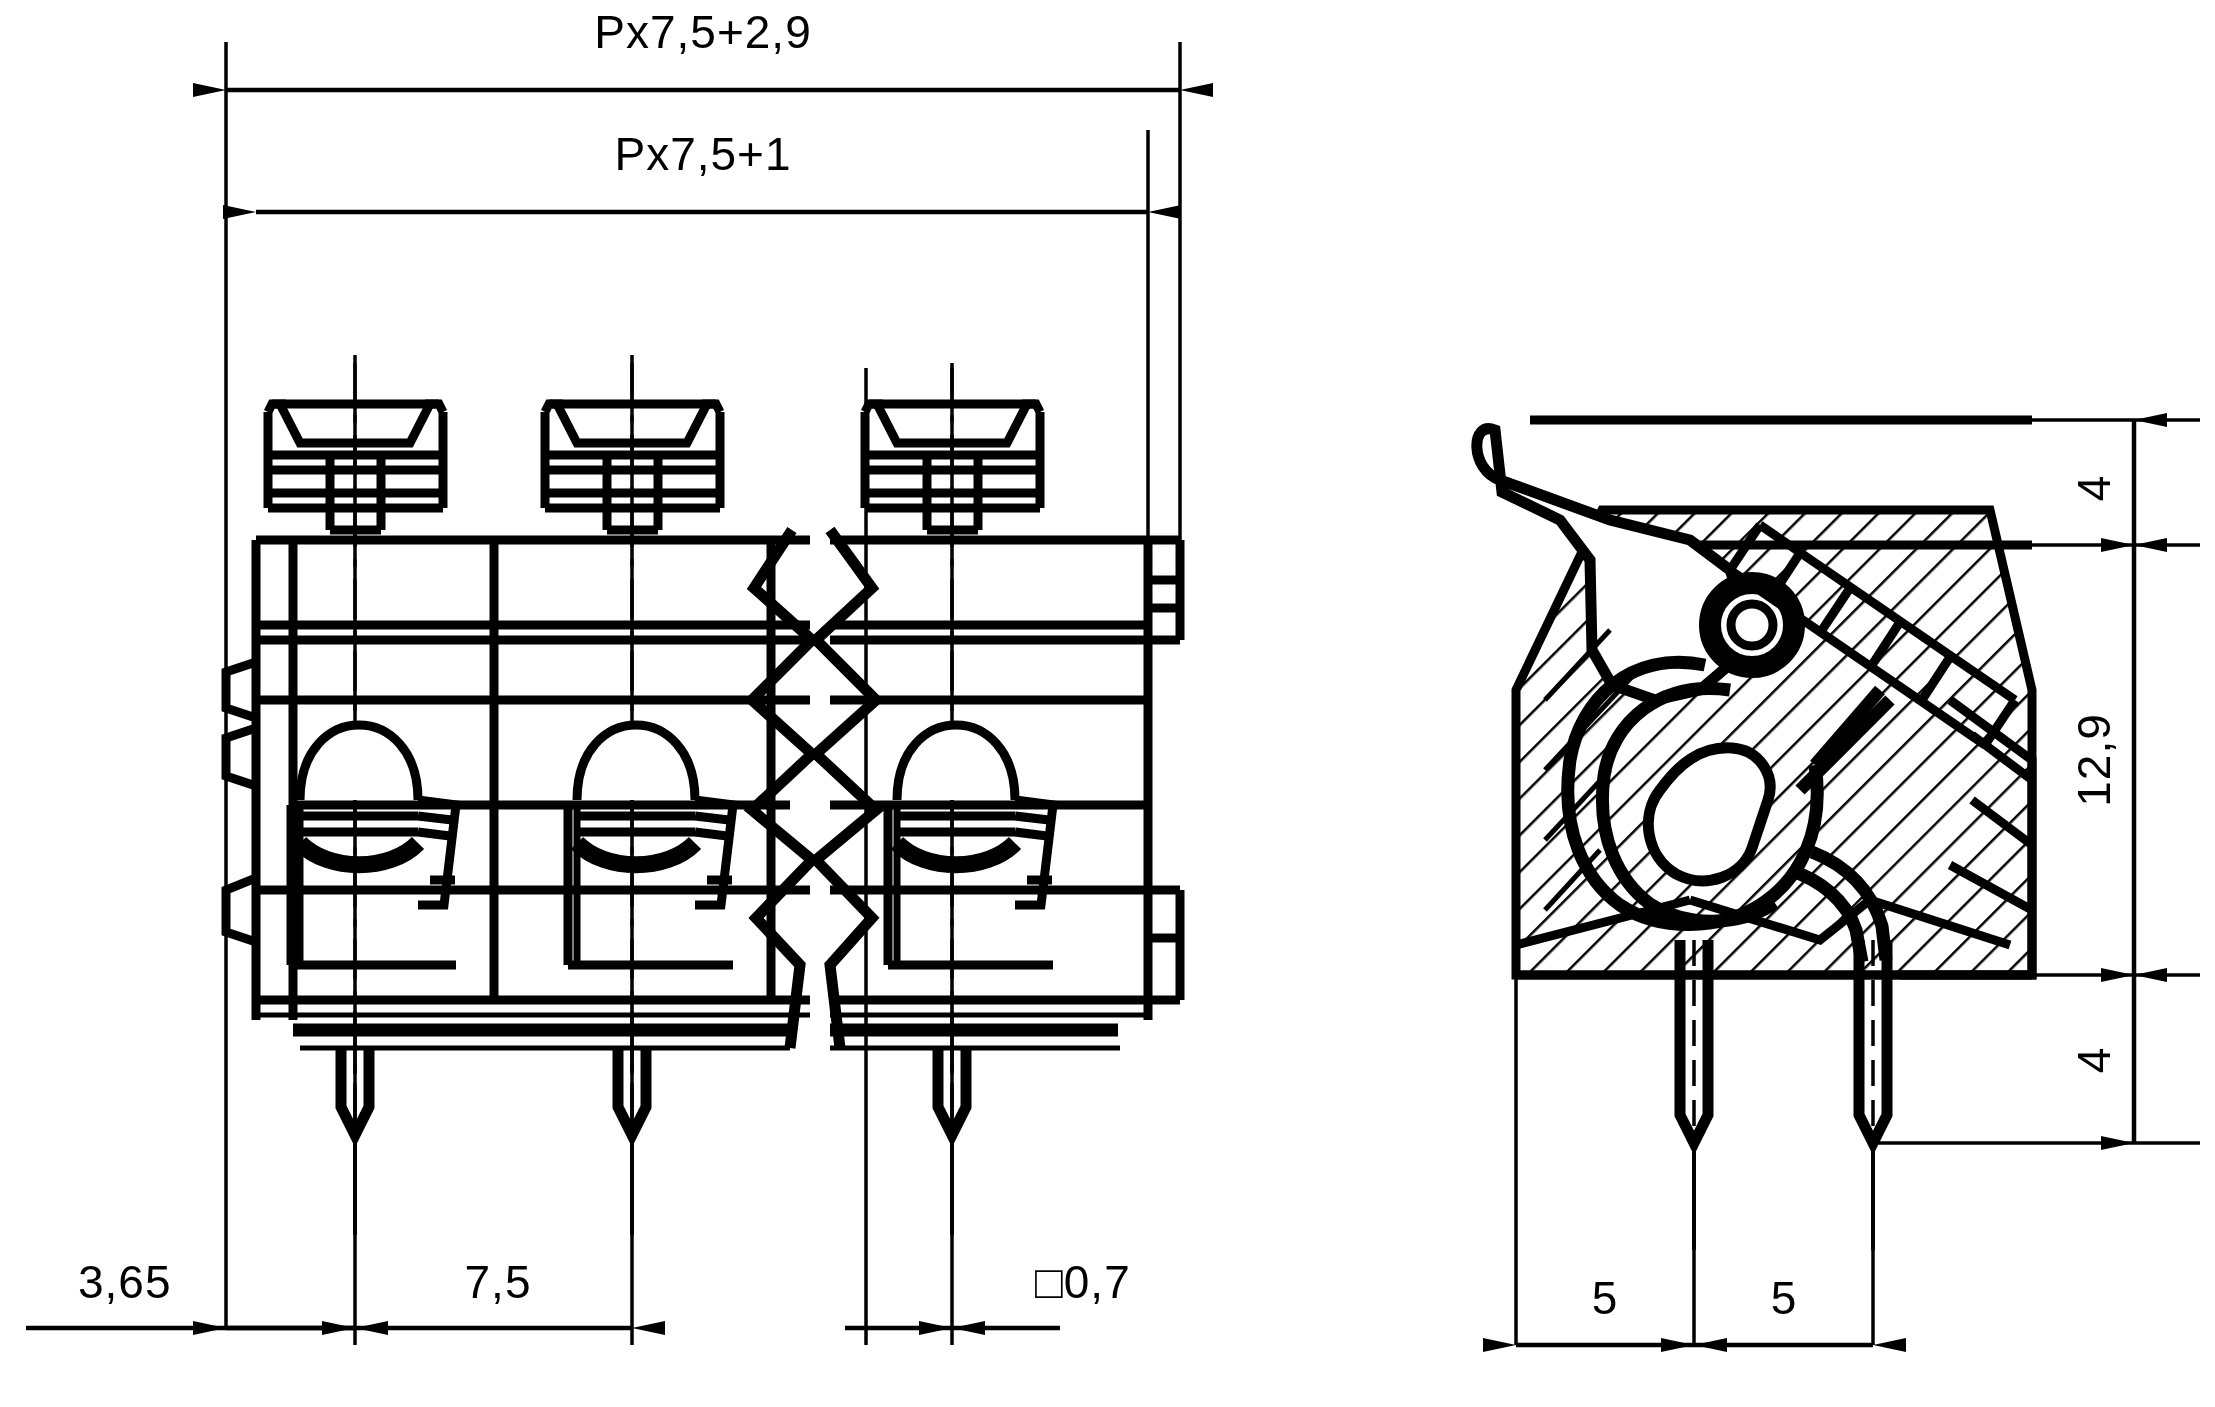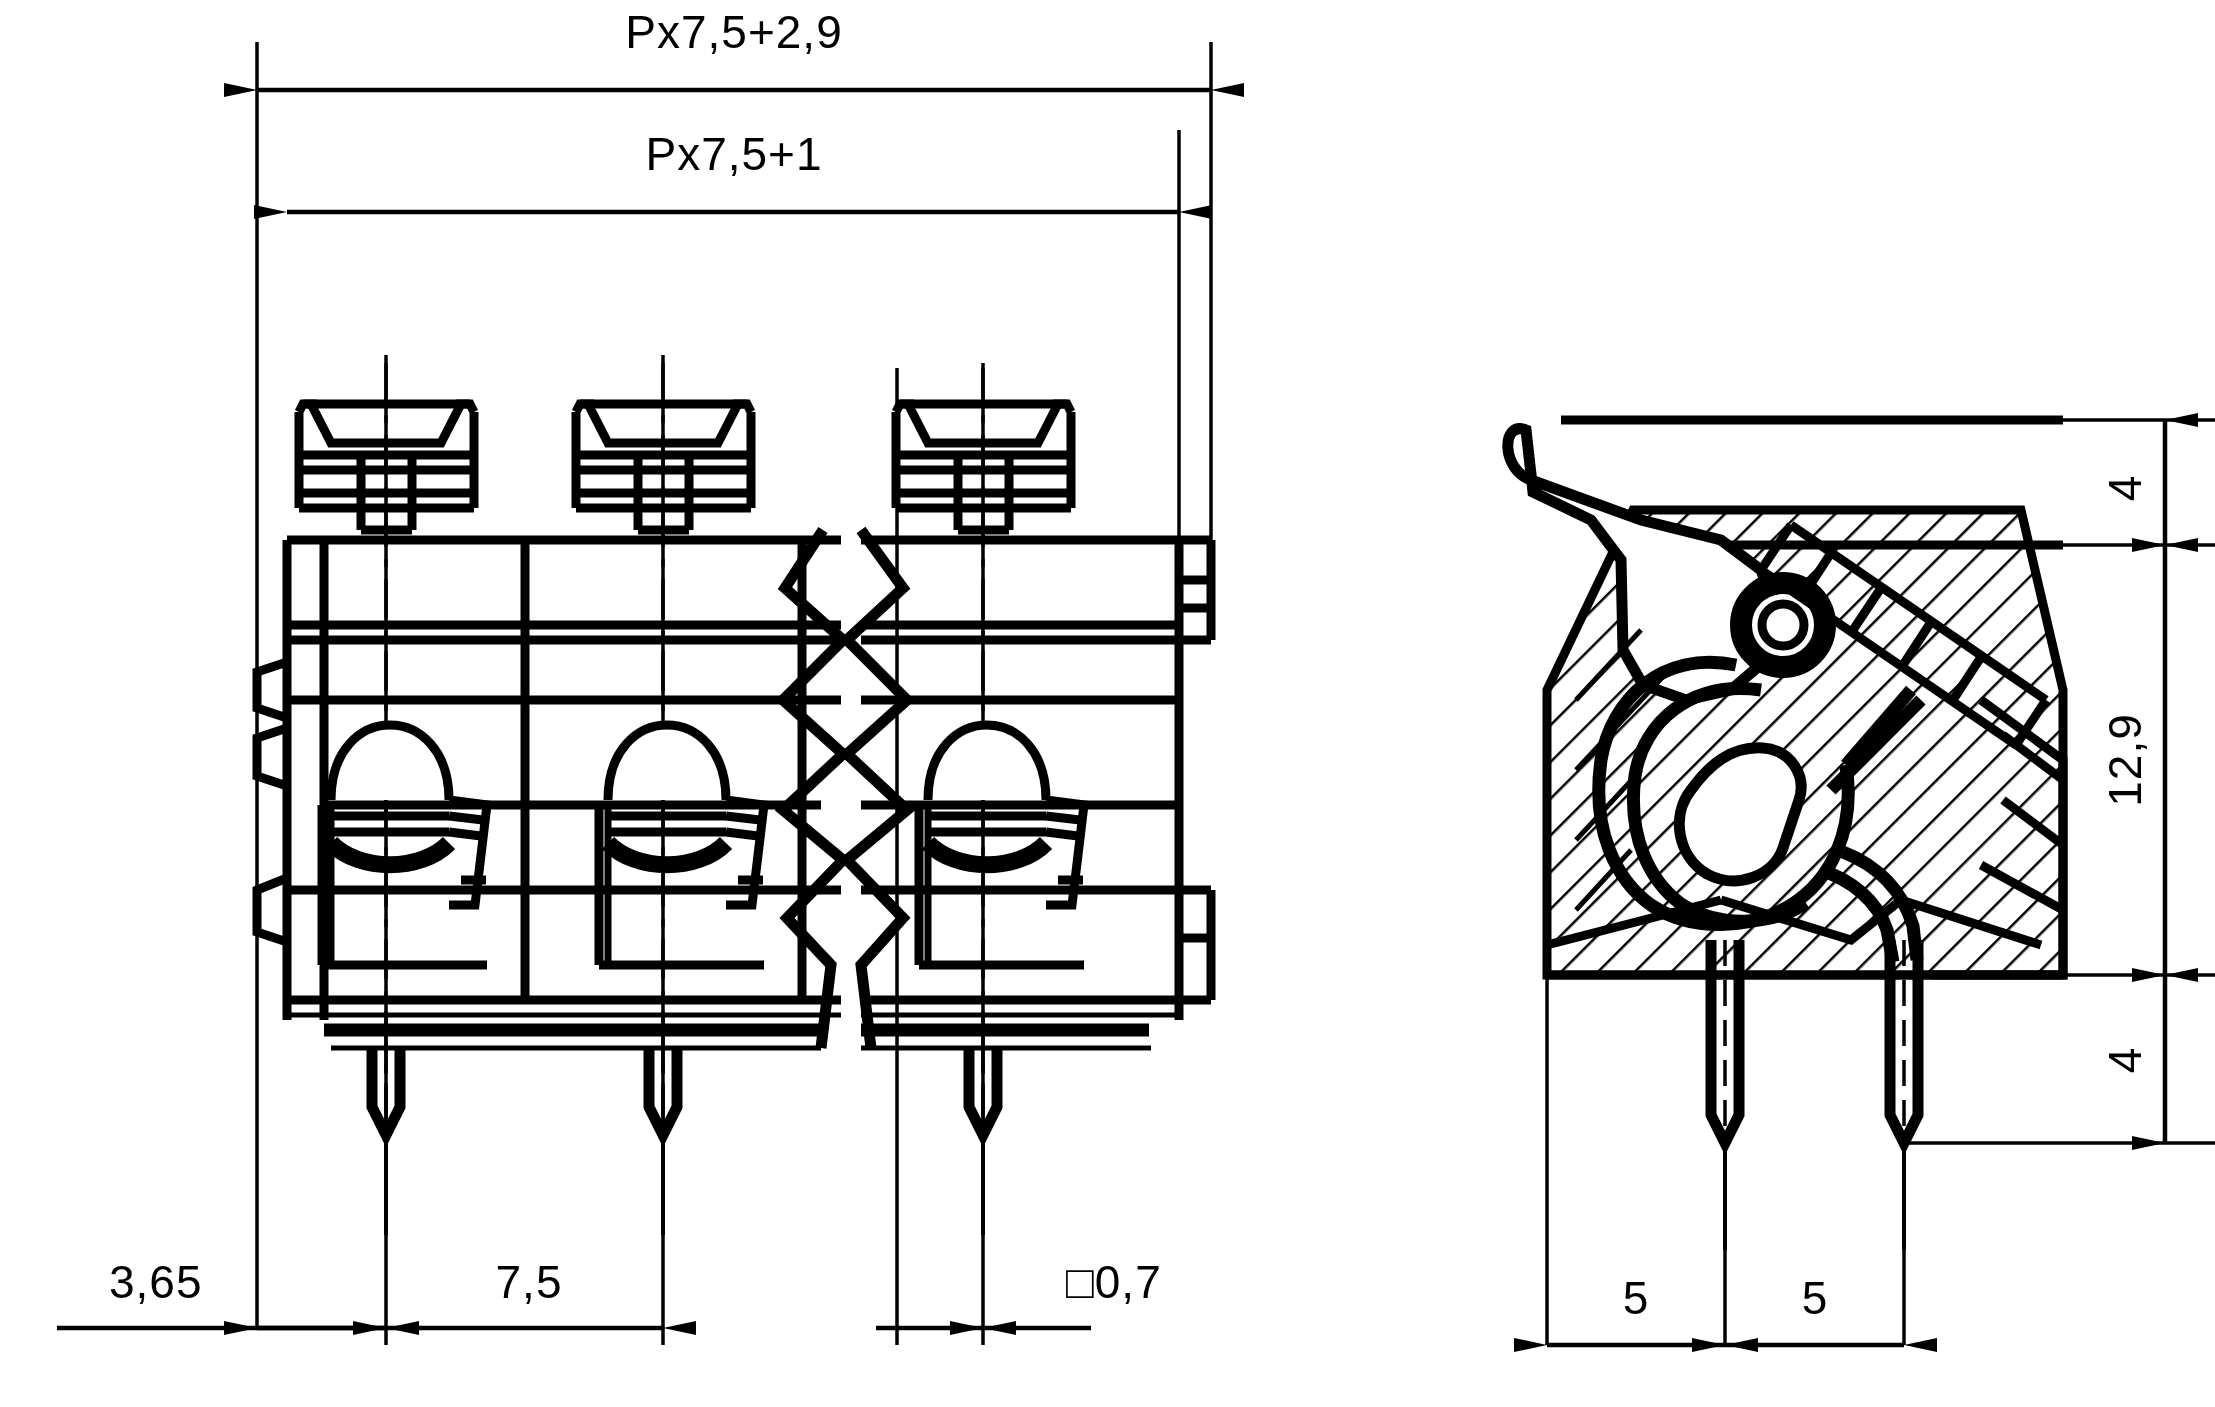--- a/index.html
+++ b/index.html
@@ -1,18 +1,18 @@
 <!DOCTYPE html>
 <html><head>
 <meta charset="utf-8">
 <style>
   html,body{margin:0;padding:0;background:#ffffff;}
   body{width:2215px;height:1407px;overflow:hidden;
        font-family:"Liberation Sans", sans-serif; color:#000;}
-  #stage{position:relative;width:1799px;height:1407px;background:#fef9c3;margin-left:31px;}
+  #stage{position:relative;width:1799px;height:1407px;background:#fef9c3;}
   svg{display:block;}
   .dimtext{font-family:"Liberation Sans", sans-serif;font-size:46px;fill:#000;letter-spacing:1px;}
   .dimtext-v{font-family:"Liberation Sans", sans-serif;font-size:46px;fill:#000;letter-spacing:1px;}
 </style>
 </head>
 <body>
 
 <div id="stage">
 <svg width="2215" height="1407" viewBox="0 0 2215 1407" xmlns="http://www.w3.org/2000/svg">
 

